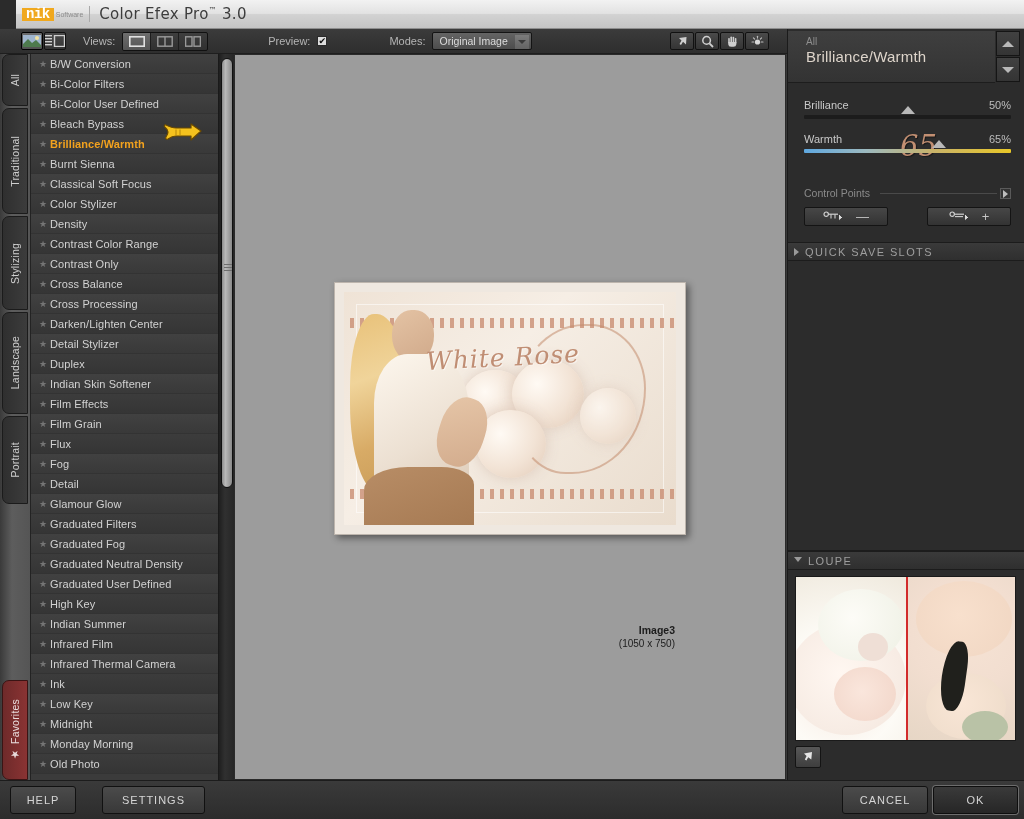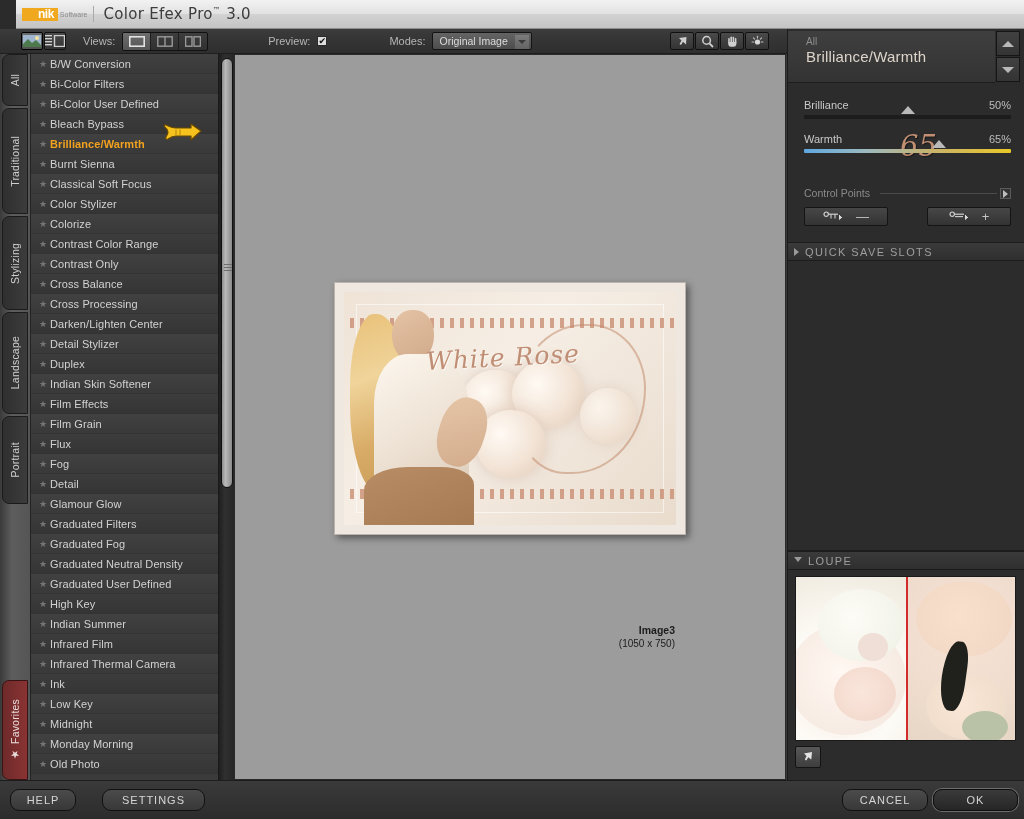--- a/index.html
+++ b/index.html
@@ -18,23 +18,23 @@
     position:absolute; left:0; top:0; width:1024px; height:29px;
     background:linear-gradient(to bottom,#f2f2f2 0%,#e2e2e2 48%,#d2d2d2 52%,#c4c4c4 100%);
     border-bottom:1px solid #8d8d8d;
     display:flex; align-items:center;
   }
   .tb-corner{ width:16px; height:29px; background:#2b2b2b; }
   .nik-logo{
     margin-left:6px; display:flex; align-items:center; height:17px;
   }
   .nik-mark{
-    background:#f0a81e; color:#fff; font-weight:bold; font-size:12px;
-    padding:1px 4px 1px 16px; letter-spacing:-0.5px; line-height:11px;
-    font-family:Liberation Sans, sans-serif;
+    background:#f0a81e; color:#fff; font-weight:bold; font-size:14px;
+    padding:1px 4px 1px 4px; letter-spacing:-0.5px; line-height:11px;
+    font-family:Liberation Mono, monospace;
   }
   .nik-sub{
     color:#8a8a8a; font-size:7px; padding:0 4px 0 2px; letter-spacing:0px;
   }
   .nik-div{ width:1px; height:16px; background:#a9a9a9; margin:0 9px 0 2px; }
   .app-title{
     color:#3c3c3c; font-size:15px; letter-spacing:.3px;
     font-family:"DejaVu Sans", sans-serif;
   }
   .app-title .tm{ font-size:8px; vertical-align:super; }
@@ -276,21 +276,21 @@
   }
 
   
   .bottom{
     position:absolute; left:0; top:780px; width:1024px; height:39px;
     background:linear-gradient(to bottom,#3a3a3a,#2c2c2c);
     border-top:1px solid #1c1c1c;
     display:flex; align-items:center;
   }
   .bbtn{
-    height:22px; border:1px solid #111; border-radius:9px;
+    height:28px; border:1px solid #111; border-radius:3px;
     background:linear-gradient(to bottom,#4b4b4b,#383838);
     color:#d6d6d6; font-size:11px; letter-spacing:1px;
     display:flex; align-items:center; justify-content:center; cursor:pointer;
   }
   .bbtn.primary{ background:linear-gradient(to bottom,#3a3a3a,#262626); border:1px solid #0e0e0e;
     box-shadow:0 0 0 1px #6d6d6d; }
 
   
   .hand-cursor{
     position:absolute; left:163px; top:120px; width:40px; height:26px;
@@ -463,21 +463,21 @@
       <div class="frow">
         <span class="fstar">★</span>
         <span class="flabel">Classical Soft Focus</span>
       </div>
       <div class="frow">
         <span class="fstar">★</span>
         <span class="flabel">Color Stylizer</span>
       </div>
       <div class="frow">
         <span class="fstar">★</span>
-        <span class="flabel">Colorize</span>
+        <span class="flabel">Density</span>
       </div>
       <div class="frow">
         <span class="fstar">★</span>
         <span class="flabel">Contrast Color Range</span>
       </div>
       <div class="frow">
         <span class="fstar">★</span>
         <span class="flabel">Contrast Only</span>
       </div>
       <div class="frow">

